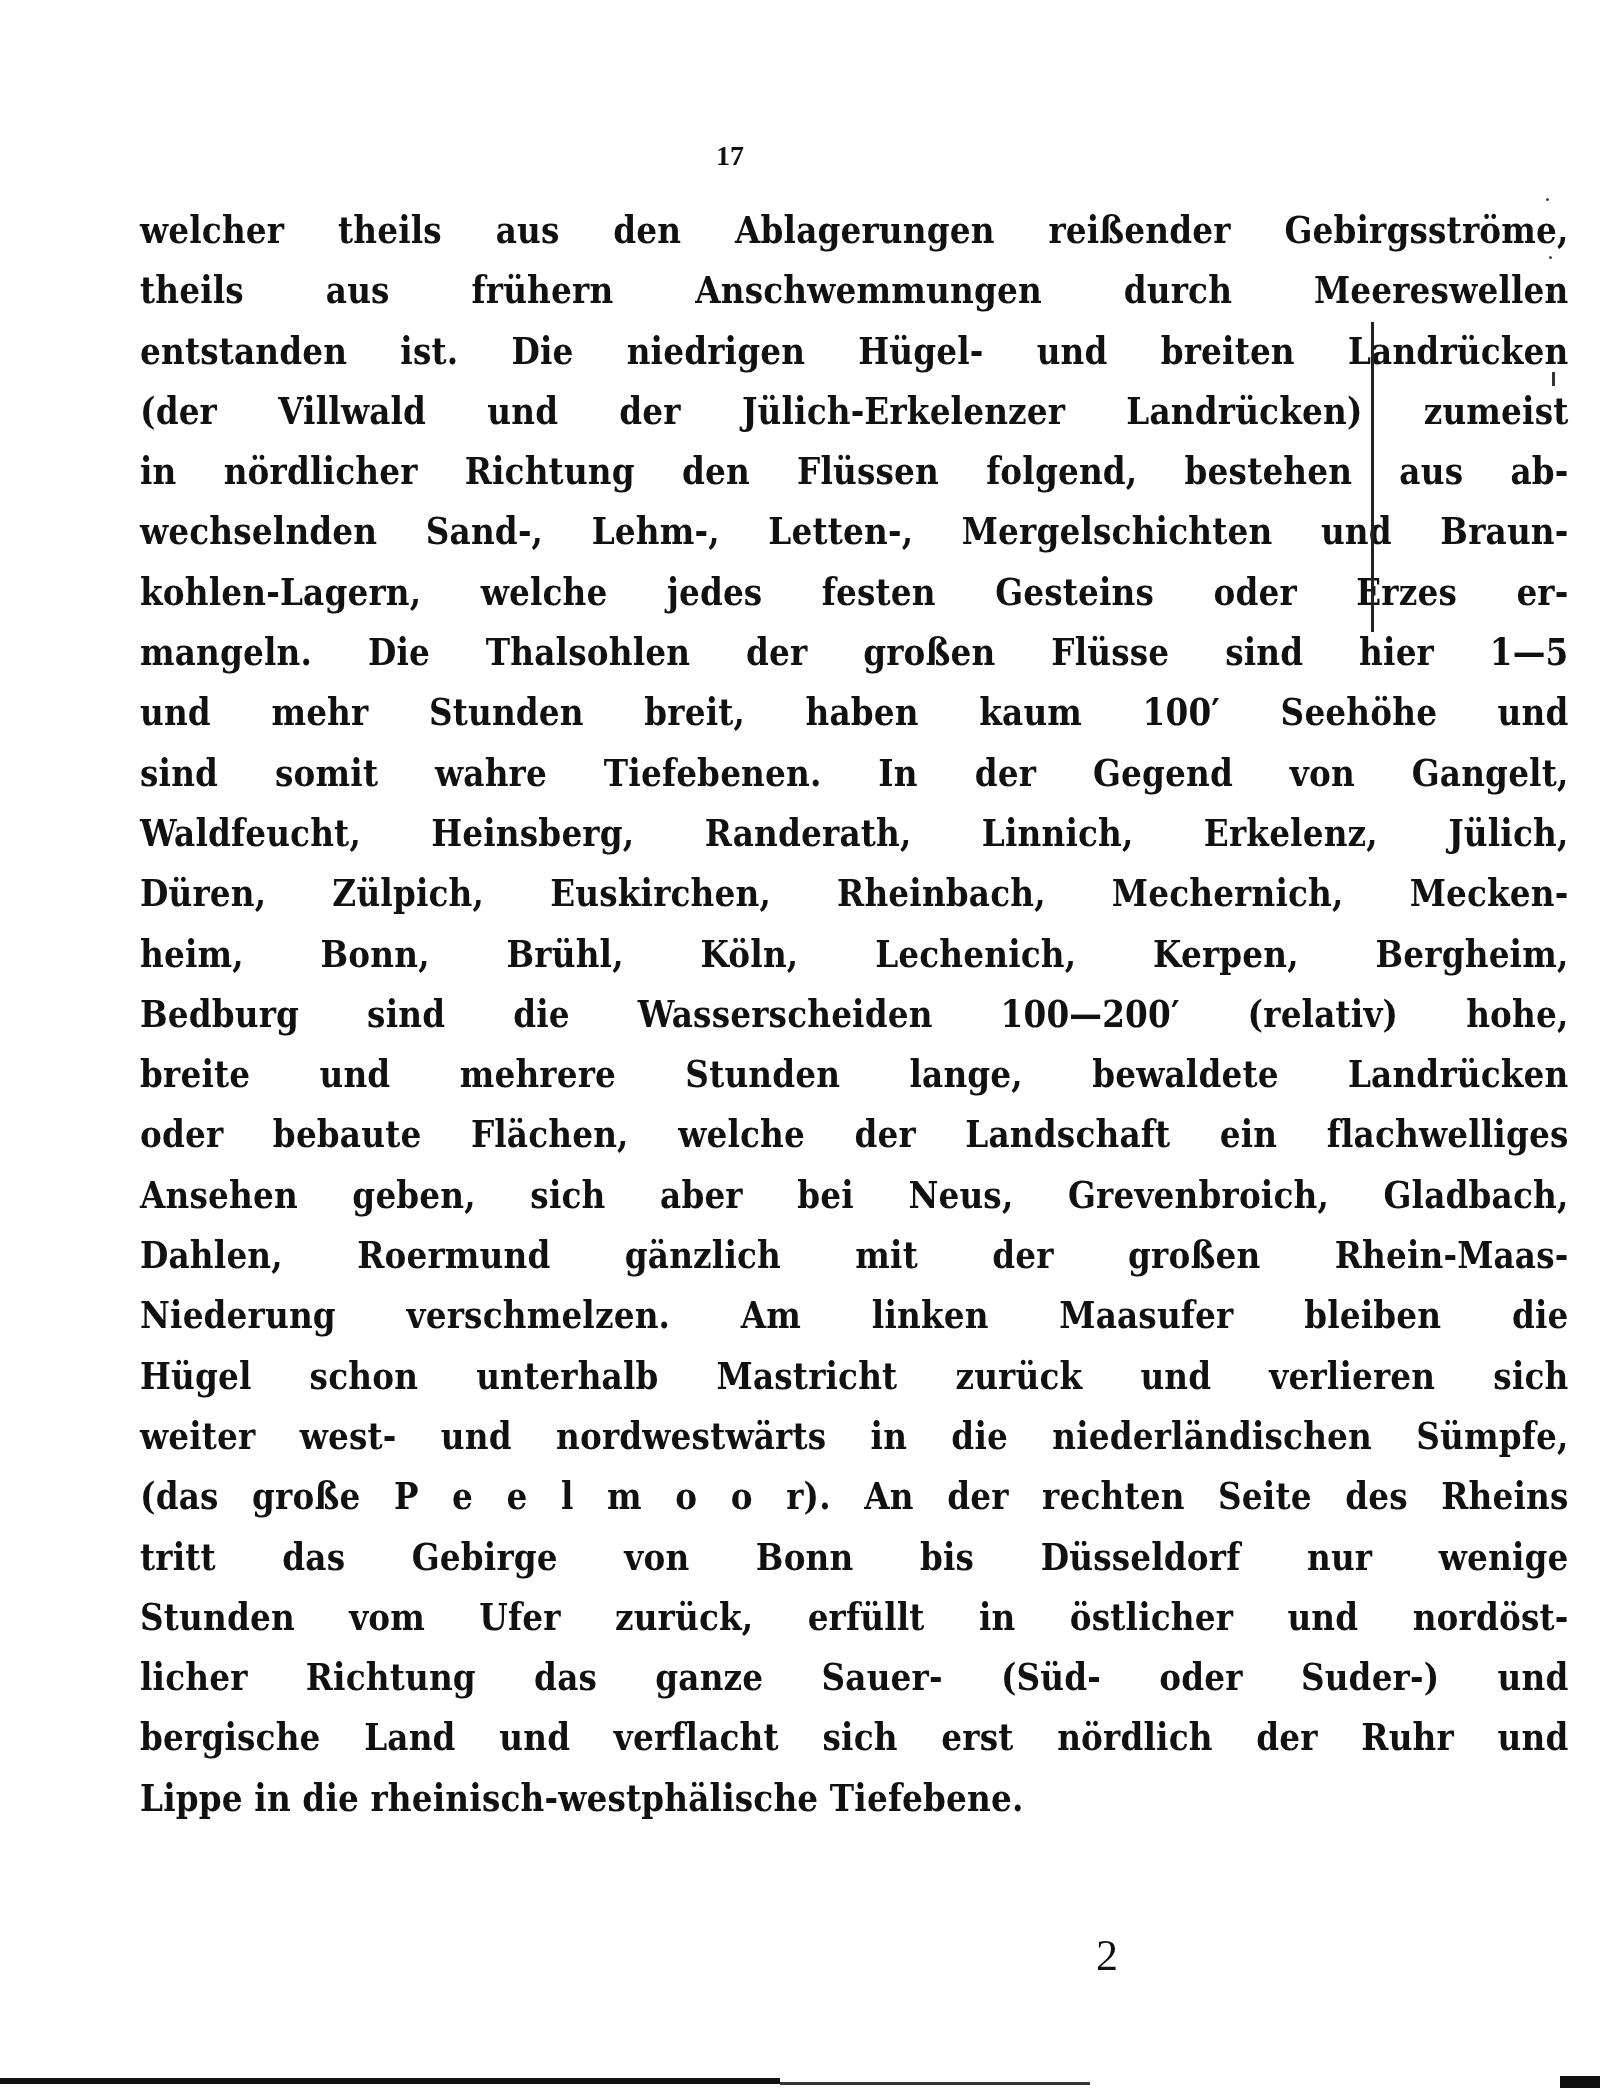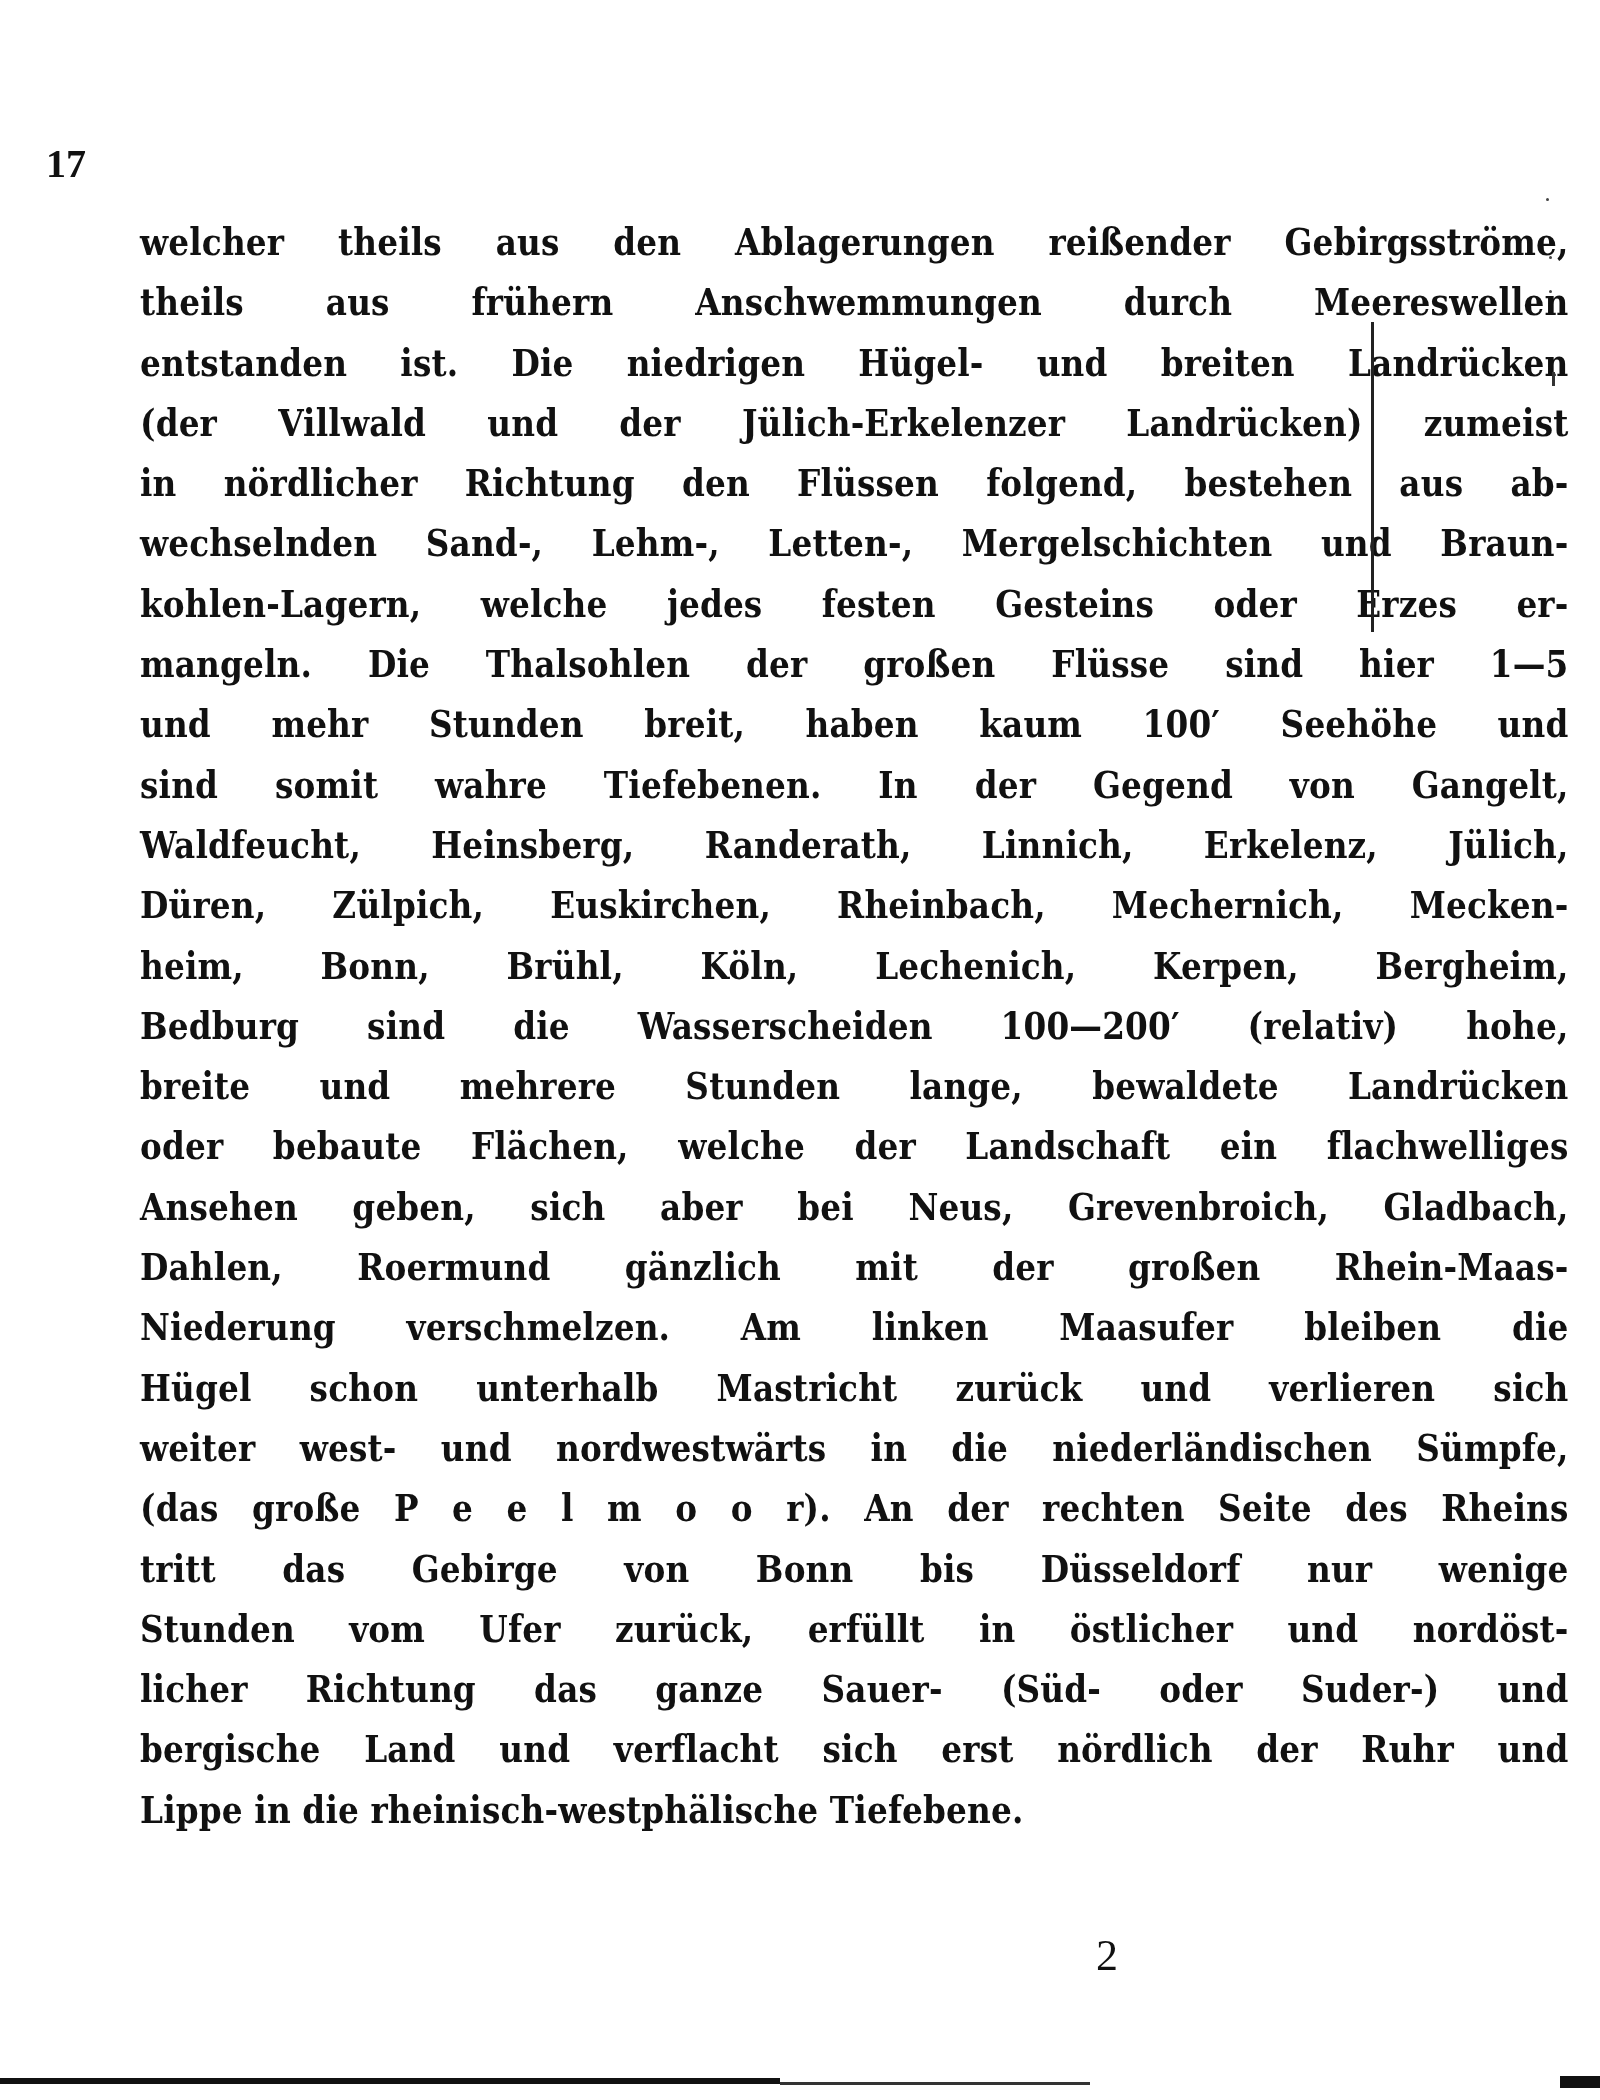--- a/index.html
+++ b/index.html
@@ -1,20 +1,20 @@
 <!DOCTYPE html>
 <html><head>
 <meta charset="utf-8">
 <style>
   html, body { margin: 0; padding: 0; background: #ffffff; }
   body { width: 1600px; height: 2100px; position: relative; overflow: hidden;
          font-family: "DejaVu Serif", "Liberation Serif", serif; color: #111; }
-  .page-number { position: absolute; top: 140px; left: 0; width: 1460px; 
-                 font-family: "Liberation Serif", serif; font-weight: bold; font-size: 40px; margin-left: 46px; }
-  .text-block { position: absolute; top: 212px; left: 140px; width: 1195px; }
+  .page-number { position: absolute; top: 140px; left: 0; width: 1460px; text-align: center;
+                 font-family: "Liberation Serif", serif; font-weight: bold; font-size: 28px; }
+  .text-block { position: absolute; top: 200px; left: 140px; width: 1195px; }
   .line { height: 60.3px; line-height: 60px; font-size: 38px; white-space: nowrap;
           text-align: justify; text-align-last: justify; letter-spacing: 0.2px;
           font-family: "DejaVu Serif", serif; font-weight: bold; transform: scaleX(0.86);
           transform-origin: left center; width: 139%; }
   .line.last { text-align-last: left; }
   .margin-rule { position: absolute; left: 1371px; top: 322px; width: 3px; height: 310px; background: #222; }
   .margin-mark { position: absolute; left: 1552px; top: 372px; width: 3px; height: 14px; background: #333; }
   .speck { position: absolute; width: 3px; height: 3px; background: #444; border-radius: 50%; }
   .signature { position: absolute; top: 1930px; left: 1096px; font-family: "Liberation Serif", serif;
                font-size: 44px; }

